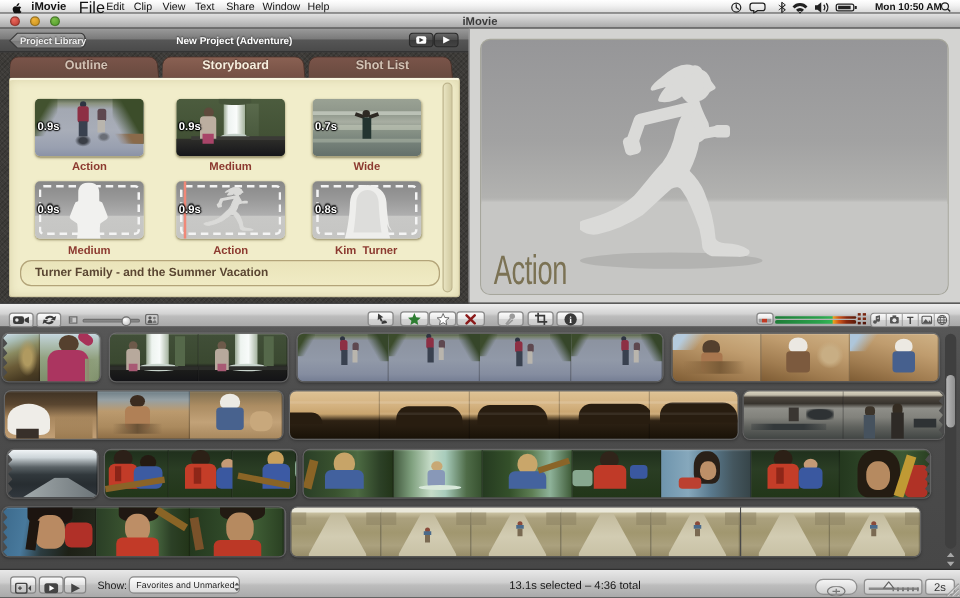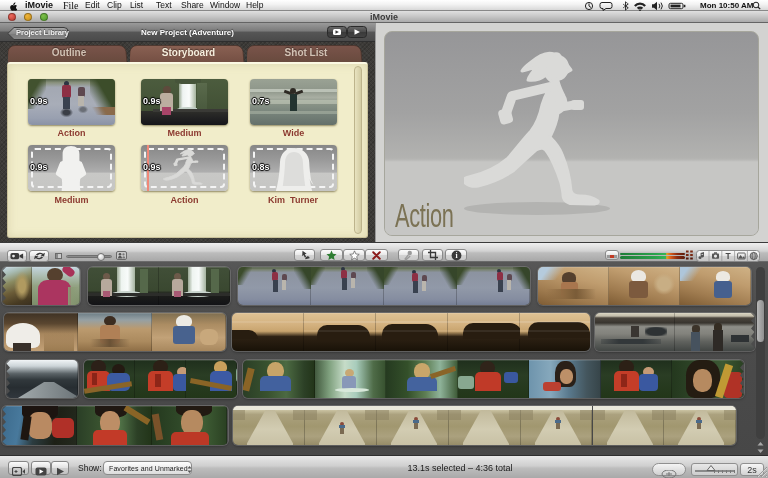--- a/index.html
+++ b/index.html
@@ -7,24 +7,24 @@
 .abs { position:absolute; }
 #stage { position:relative; width:768px; height:478px; }
 </style></head><body>
 <div id="stage">
 
 <div class="abs" style="left:0;top:0;width:768px;height:11px;background:linear-gradient(180deg,#ffffff 0%,#f2f2f2 45%,#d8d8d8 100%);border-bottom:1px solid #888;"></div>
 <svg class="abs" style="left:9px;top:1.5px" width="9" height="9" viewBox="0 0 9 9">
       <path fill="#111" d="M4.7 1.6 C5 0.9 5.7 0.4 6.4 0.3 C6.5 1 6.2 1.7 5.8 2.2 C5.4 2.7 4.8 3 4.2 2.9 C4.1 2.3 4.4 1.9 4.7 1.6 Z M6.3 3.1 C7 3.1 7.6 3.5 8 4 C7.3 4.4 6.9 5 7 5.8 C7.1 6.6 7.6 7.1 8.2 7.4 C7.9 8 7.3 8.8 6.6 8.8 C6 8.9 5.7 8.5 5 8.5 C4.3 8.5 4 8.9 3.4 8.8 C2.7 8.8 1.9 7.9 1.5 6.9 C1 5.7 1 4.4 1.7 3.7 C2.1 3.3 2.7 3 3.3 3 C3.9 3 4.4 3.4 4.9 3.4 C5.3 3.4 5.8 3.1 6.3 3.1 Z"></path>
     </svg>
 <div class="abs" style="left:25px;top:0px;height:11px;line-height:11px;font-size:9px;font-weight:bold;color:#111;">iMovie</div>
-<div class="abs" style="left:63px;top:0px;height:11px;line-height:11px;font-size:10px;font-weight:normal;color:#111;font-family:Liberation Serif, serif;">File</div>
+<div class="abs" style="left:63px;top:0px;height:11px;line-height:11px;font-size:13px;font-weight:normal;color:#111;">File</div>
 <div class="abs" style="left:85px;top:0px;height:11px;line-height:11px;font-size:8.5px;font-weight:normal;color:#111;">Edit</div>
 <div class="abs" style="left:107px;top:0px;height:11px;line-height:11px;font-size:8.5px;font-weight:normal;color:#111;">Clip</div>
-<div class="abs" style="left:130px;top:0px;height:11px;line-height:11px;font-size:8.5px;font-weight:normal;color:#111;">List</div>
+<div class="abs" style="left:130px;top:0px;height:11px;line-height:11px;font-size:8.5px;font-weight:normal;color:#111;">View</div>
 <div class="abs" style="left:156px;top:0px;height:11px;line-height:11px;font-size:8.5px;font-weight:normal;color:#111;">Text</div>
 <div class="abs" style="left:181px;top:0px;height:11px;line-height:11px;font-size:8.5px;font-weight:normal;color:#111;">Share</div>
 <div class="abs" style="left:210px;top:0px;height:11px;line-height:11px;font-size:8.5px;font-weight:normal;color:#111;">Window</div>
 <div class="abs" style="left:246px;top:0px;height:11px;line-height:11px;font-size:8.5px;font-weight:normal;color:#111;">Help</div>
 
 <svg class="abs" style="left:582px;top:1px" width="108" height="10" viewBox="0 0 108 10">
 <g fill="none" stroke="#222" stroke-width="1">
 <circle cx="7" cy="5" r="3.6"></circle>
         <path d="M7 2.4 V5 L9 6.5"></path>
 <path d="M20 1.5 h8 a2 2 0 0 1 2 2 v2 a2 2 0 0 1 -2 2 h-4 l-3 2 v-2 h-1 a2 2 0 0 1 -2 -2 v-2 a2 2 0 0 1 2 -2 z"></path>
@@ -196,20 +196,21 @@
 <path fill="#eeeeec" d="M21 0 C12.5 0 7.5 6 7 14 C6.8 19 6.4 25 5.4 31 C4.7 35.5 3.8 39.5 2.8 43 L39.2 43 C38.2 39.5 37.3 35.5 36.6 31 C37.3 33 38.6 35.2 40.5 36.8 L38.2 32.5 C37.1 26.4 36.4 19.6 36.2 14 C35.9 6 29.5 0 21 0 Z"></path>
 <path fill="#dddddb" d="M21 4 C15.5 4 12.4 8 12.1 14 C11.8 21 11 30 9.8 38 L32.2 38 C31 30 30.2 21 29.9 14 C29.6 8 26.5 4 21 4 Z"></path>
 </svg>
     </div>
 <div class="abs" style="left:30px;top:162px;font-size:9px;font-weight:bold;color:#fff;text-shadow:-1px 0 1px #000,1px 0 1px #000,0 -1px 1px #000,0 1px 1px #000;">0.9s</div>
 <div class="abs" style="left:143px;top:162px;font-size:9px;font-weight:bold;color:#fff;text-shadow:-1px 0 1px #000,1px 0 1px #000,0 -1px 1px #000,0 1px 1px #000;">0.9s</div>
 <div class="abs" style="left:252px;top:162px;font-size:9px;font-weight:bold;color:#fff;text-shadow:-1px 0 1px #000,1px 0 1px #000,0 -1px 1px #000,0 1px 1px #000;">0.8s</div>
 <div class="abs" style="left:28px;top:195px;width:87px;text-align:center;font-size:9px;font-weight:bold;color:#8c3a30;">Medium</div>
 <div class="abs" style="left:141px;top:195px;width:87px;text-align:center;font-size:9px;font-weight:bold;color:#8c3a30;">Action</div>
 <div class="abs" style="left:243px;top:195px;width:100px;text-align:center;font-size:9px;font-weight:bold;color:#8c3a30;">Kim&nbsp; Turner</div>
+<div class="abs" style="left:16px;top:208px;width:336px;height:21px;background:linear-gradient(180deg,#eae4ba 0%,#f0ebc4 100%);border:1px solid #b3a479;border-radius:9px;line-height:20px;font-size:9.5px;font-weight:bold;color:#5a4632;padding-left:11px;">Turner Family - and the Summer Vacation</div>
 <div class="abs" style="left:354px;top:66px;width:8px;height:168px;background:linear-gradient(90deg,#e8e3c0,#d2cba2);border-radius:4px;border:1px solid #bdb48c;"></div>
 <div class="abs" style="left:375px;top:23px;width:393px;height:220px;background:#d3d3d1;border-left:1px solid #9a9a9a;"></div>
 <div class="abs" style="left:384px;top:31px;width:375px;height:205px;border-radius:8px;overflow:hidden;border:1px solid #a6a69c;background:linear-gradient(180deg,#969698 0%,#a2a2a2 40%,#b2b2b0 62%,#b8b8b6 63%,#c6c6c4 64%,#c5c5c3 100%);">
 <div class="abs" style="left:0;top:131px;width:375px;height:74px;background:#c6c6c4;"></div>
 <svg class="abs" style="left:77px;top:169px" width="150" height="15" viewBox="0 0 150 15">
         <ellipse cx="75" cy="7.5" rx="73" ry="6.5" fill="#b3b3b1"></ellipse>
       </svg>
 <svg class="abs" style="left:79px;top:15px" width="140" height="162" viewBox="463 46 140 162">
 <g fill="#dadad8" stroke="#dadad8" stroke-width="3" stroke-linejoin="round">
 <path d="M553 53 C545 50 537 55 529 62 C525 65 522 68 521 70 C526 69 531 67 536 66 C531 71 528 75 527 79 C534 80 540 78 545 74 C547 78 551 81 555 83 L560 72 L560 59 C560 54 557 52 553 53 Z"></path>

